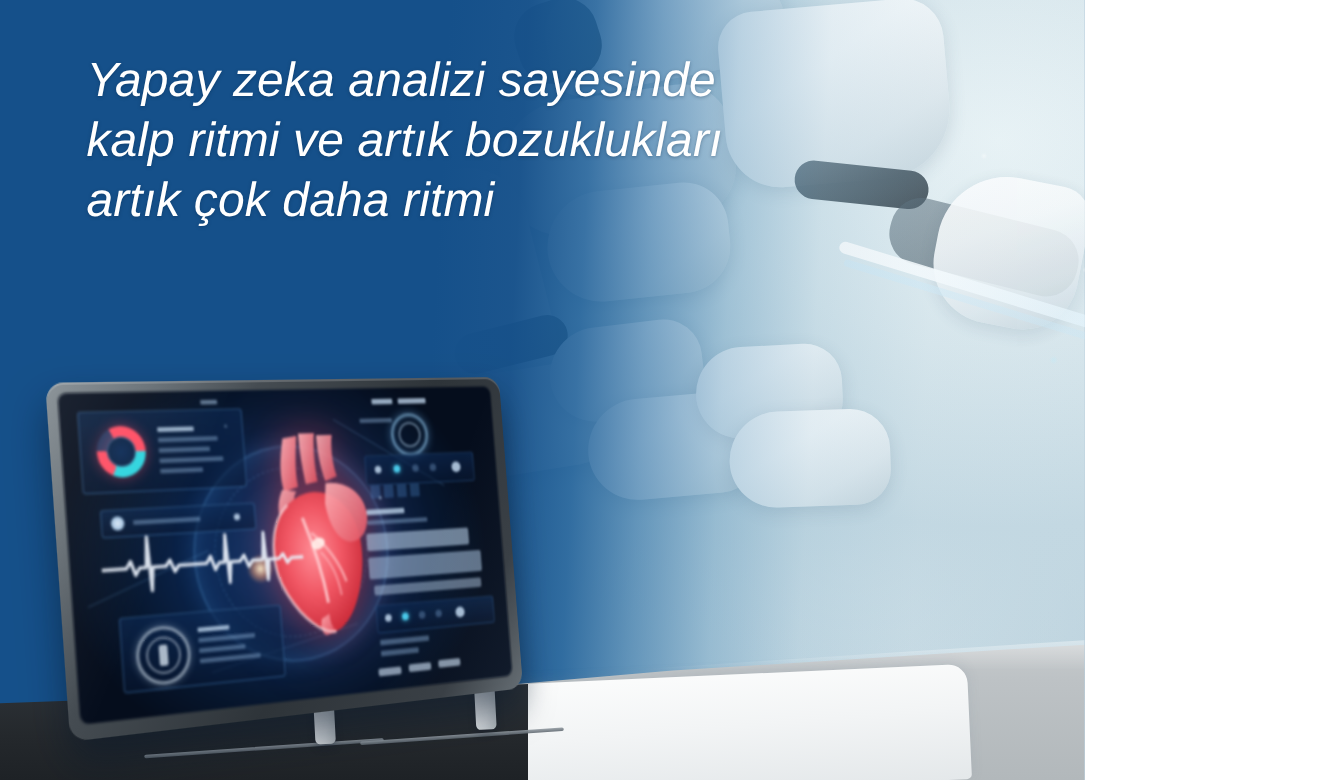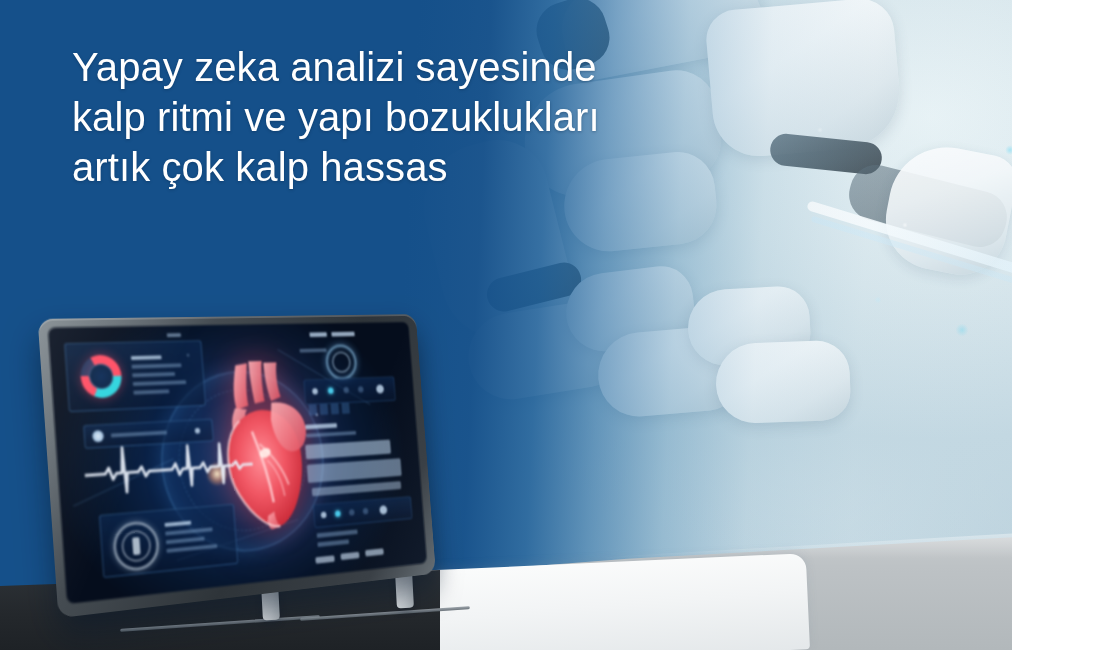--- a/index.html
+++ b/index.html
@@ -2,25 +2,26 @@
 <html><head>
 <meta charset="utf-8">
 <style>
   html, body {
     margin: 0;
     padding: 0;
     background: #ffffff;
   }
   #stage {
     position: relative;
-    width: 1012px;
+    width: 904px;
     height: 650px;
     overflow: hidden;
     font-family: "Liberation Sans", sans-serif;
     background: #15508a;
+    font-style: italic;
   }
 
   
   .layer { position: absolute; inset: 0; }
 
   
   .bg-room {
     background:
       radial-gradient(ellipse 620px 460px at 92% 18%, #e9f3f6 0%, #d7e6ec 38%, #c3d8e2 70%, rgba(180,205,217,0) 100%),
       radial-gradient(ellipse 520px 520px at 78% 72%, #cfe0e8 0%, #b9d0dc 55%, rgba(160,190,205,0) 100%),
@@ -397,17 +398,17 @@
 
       <div class="btnpill" style="left:286px; top:258px; width:24px;"></div>
       <div class="btnpill" style="left:318px; top:257px; width:24px;"></div>
       <div class="btnpill" style="left:350px; top:256px; width:24px;"></div>
     </div>
     <div class="screen-gloss"></div>
   </div>
 
   <div class="headline">
     <div>Yapay zeka analizi sayesinde</div>
-    <div>kalp ritmi ve yapı bozuklukları</div>
-    <div>artık çok kalp hassas</div>
+    <div>kalp ritmi ve artık bozuklukları</div>
+    <div>artık çok daha ritmi</div>
   </div>
 
 </div>
 
 </body></html>

